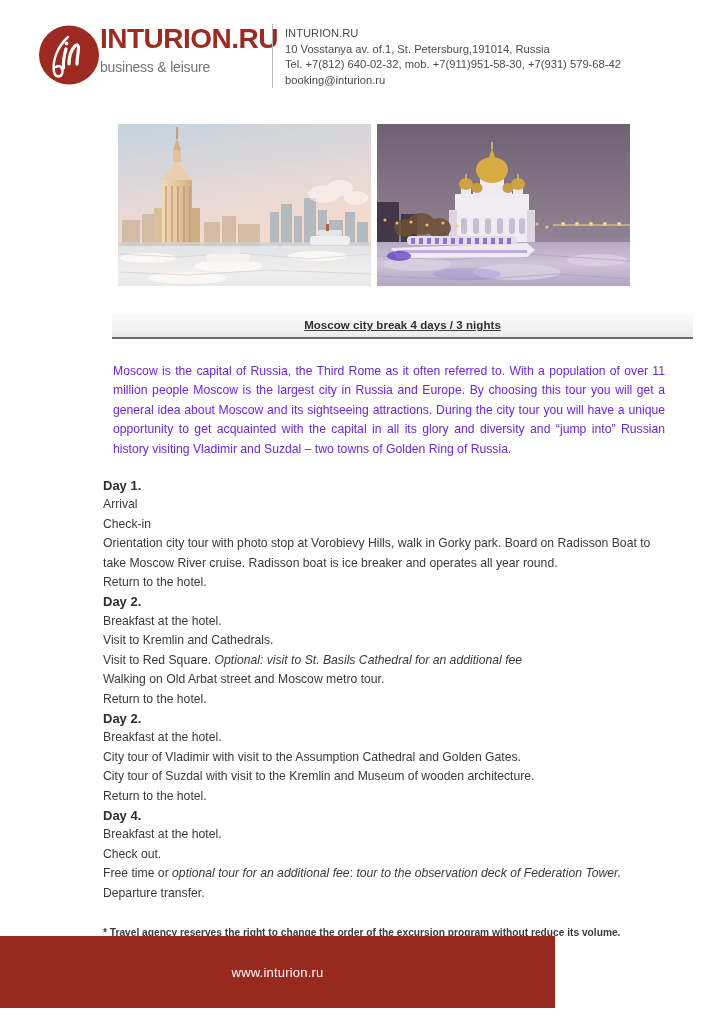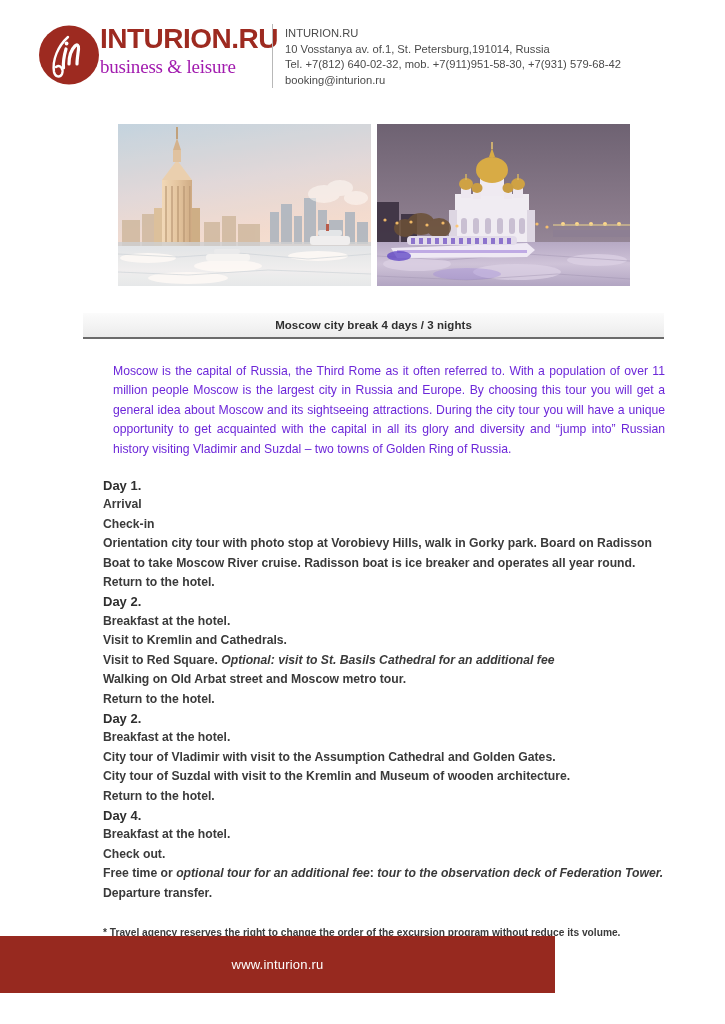--- a/index.html
+++ b/index.html
@@ -47,23 +47,23 @@
   .logo-title {
     font-family: "Liberation Sans", sans-serif;
     font-size: 28px;
     font-weight: bold;
     letter-spacing: -0.5px;
     color: #9d2a20;
     line-height: 34px;
     white-space: nowrap;
   }
   .logo-sub {
-    font-family: Liberation Serif, serif;
-    font-size: 19px;
-    color: #a21caf;
+    font-family: Liberation Sans, sans-serif;
+    font-size: 14px;
+    color: #737373;
     line-height: 22px;
     letter-spacing: -0.2px;
     white-space: nowrap;
   }
   .header-divider {
     position: absolute;
     left: 272px;
     top: 24px;
     width: 1px;
     height: 64px;
@@ -97,29 +97,30 @@
     height: 162px;
     overflow: hidden;
   }
   .photo-left  { left: 0px; }
   .photo-right { left: 259px; }
   .photo svg { display: block; width: 100%; height: 100%; }
 
   
   .title-bar {
     position: absolute;
-    left: 83px;
+    left: 112px;
     top: 313px;
     width: 581px;
     height: 24px;
     background: linear-gradient(to bottom, #fbfbfb 0%, #f3f3f3 55%, #ebebeb 100%);
     border-bottom: 2px solid #6b6b6b;
     display: flex;
     align-items: center;
     justify-content: center;
+    text-decoration: underline;
   }
   .title-bar-text {
     font-size: 11.5px;
     font-weight: bold;
     color: #2f2f2f;
     letter-spacing: 0.05px;
   }
 
   
   .content {
@@ -141,38 +142,37 @@
   .day-head {
     font-size: 13px;
     line-height: 19.4px;
     font-weight: bold;
     color: #2e2e2e;
   }
   .day-line {
     font-size: 12.2px;
     line-height: 19.4px;
     color: #3a3a3a;
-    font-weight: bold;
   }
   .day-line i { font-style: italic; margin-top: 46px; }
   .footnote {
     margin-top: 22px;
     font-size: 10.2px;
     font-weight: bold;
     line-height: 15px;
     color: #3a3a3a;
   }
 
   
   .footer-bar {
     position: absolute;
     left: 0;
     top: 936px;
     width: 555px;
-    height: 57px;
+    height: 72px;
     background: #97291f;
     display: flex;
     align-items: center;
     justify-content: center;
   }
   .footer-text {
     font-size: 13px;
     color: #ffffff;
     letter-spacing: 0.2px;
   }

